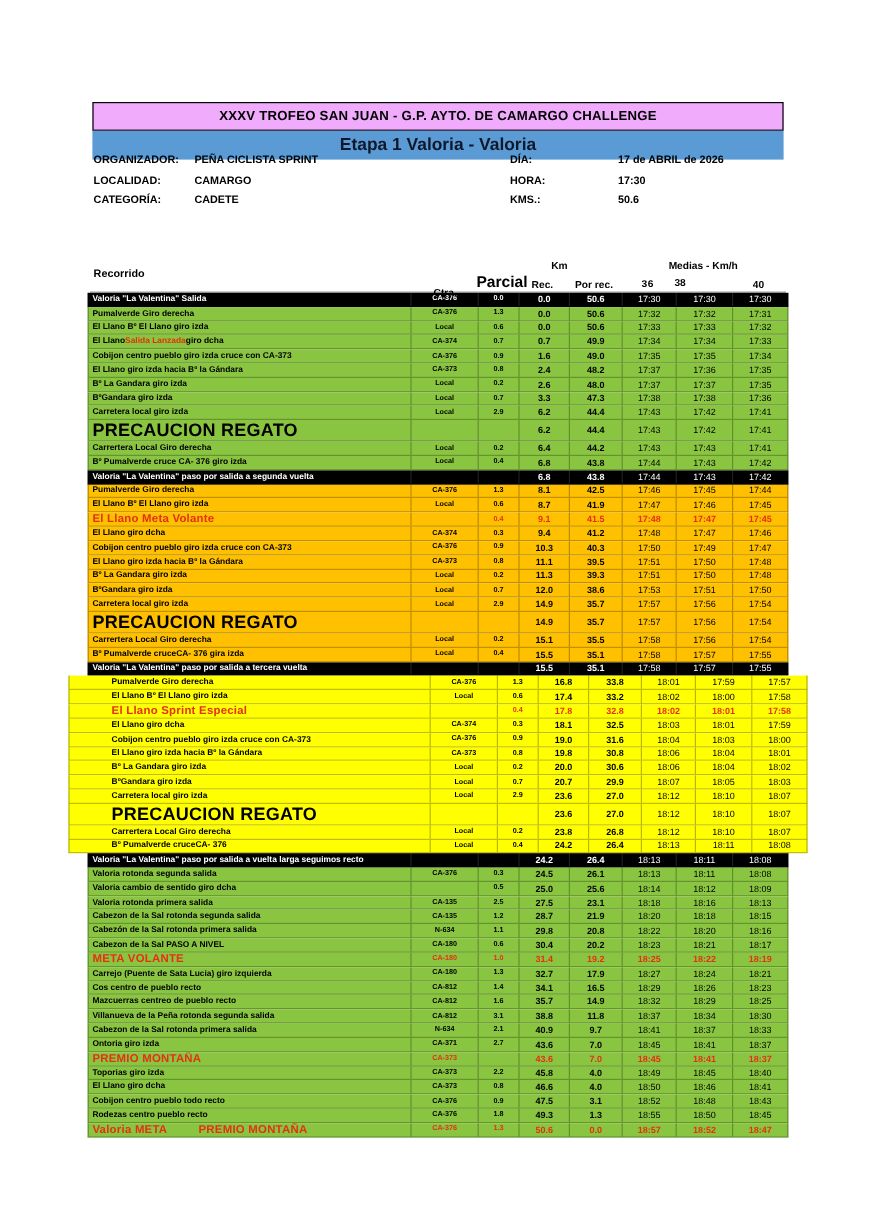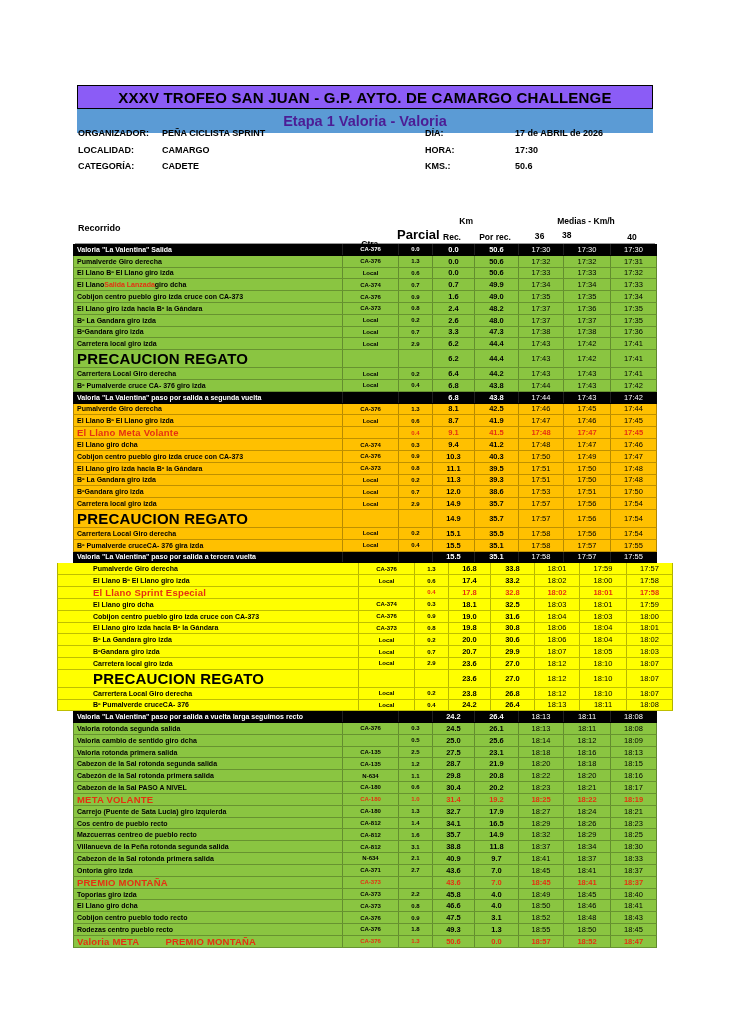--- a/index.html
+++ b/index.html
@@ -1,24 +1,24 @@
 <!DOCTYPE html>
 <html><head>
 <meta charset="utf-8">
 <style>
   html,body{margin:0;padding:0;background:#ffffff;}
   body{width:730px;height:1024px;font-family:"Liberation Sans",sans-serif;color:#000;}
   .sheet{position:relative;width:730px;height:1024px;background:#fff;overflow:hidden;}
 
   
   .banner{position:absolute;left:77px;top:85px;width:576px;}
-  .banner-title{box-sizing:border-box;height:24px;background:#8b5cf6;border:1.5px solid #000;
-    display:flex;align-items:center;justify-content:center;font-size:15px;font-weight:bold;letter-spacing:.2px;}
+  .banner-title{box-sizing:border-box;height:24px;background:#f0abfc;border:1.5px solid #000;
+    display:flex;align-items:center;justify-content:center;font-size:11px;font-weight:bold;letter-spacing:.2px;}
   .banner-stage{height:24px;background:#5b9bd5;display:flex;align-items:center;justify-content:center;
-    font-size:14.5px;font-weight:bold;color:#4c1d95;}
+    font-size:14.5px;font-weight:bold;color:#0f172a;}
 
   
   .info{position:absolute;left:78px;top:125px;width:576px;font-size:9px;font-weight:bold;}
   .info-line{position:relative;height:16.5px;display:flex;align-items:center;}
   .il{width:84px;}
   .ir-label{position:absolute;left:347px;}
   .ir-value{position:absolute;left:437px;}
 
   
   .rt{position:absolute;left:75px;top:216px;width:580px;}

